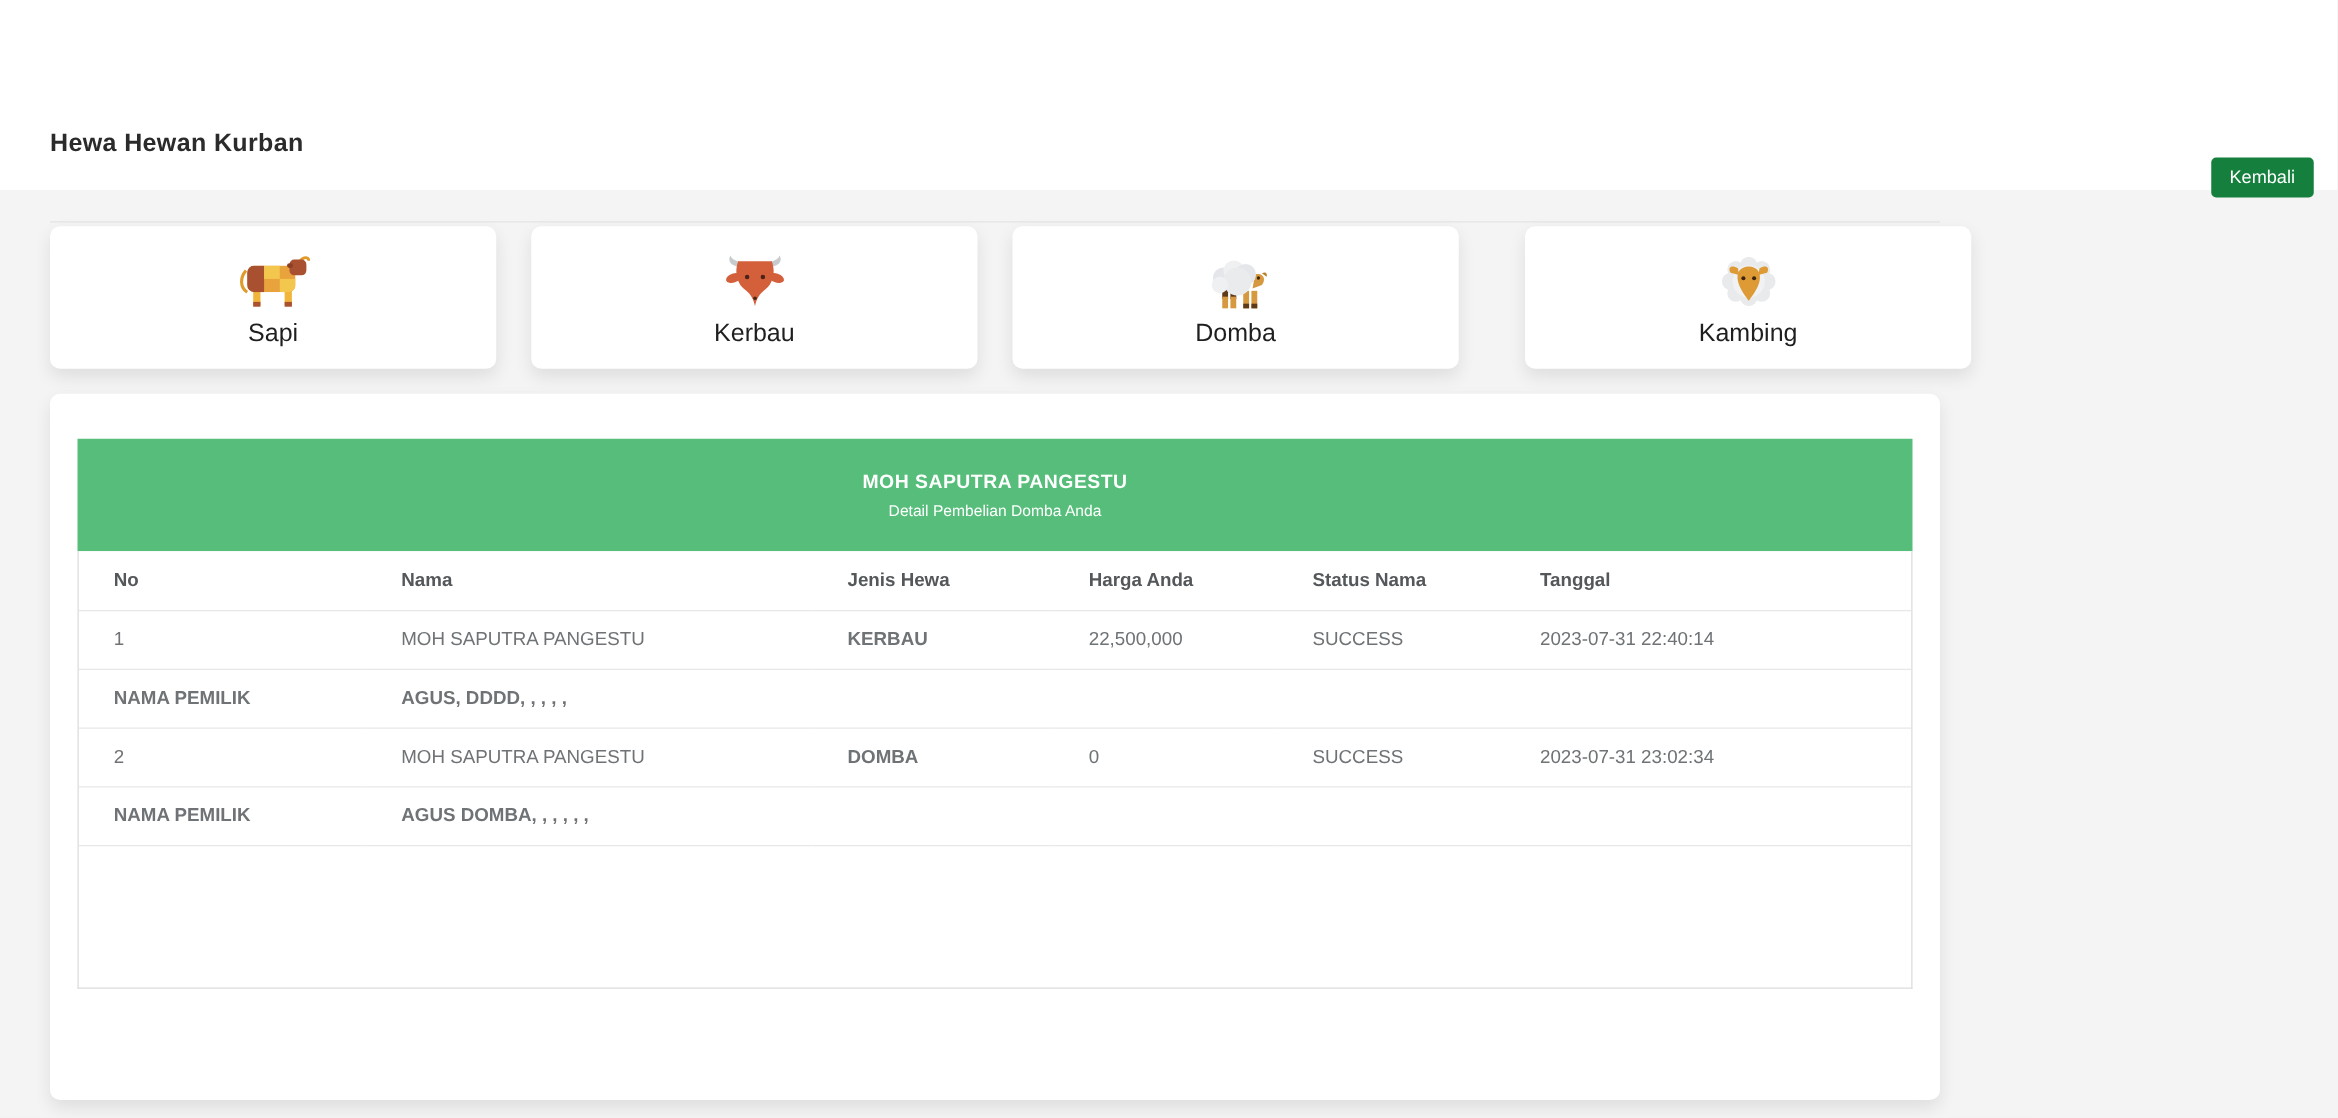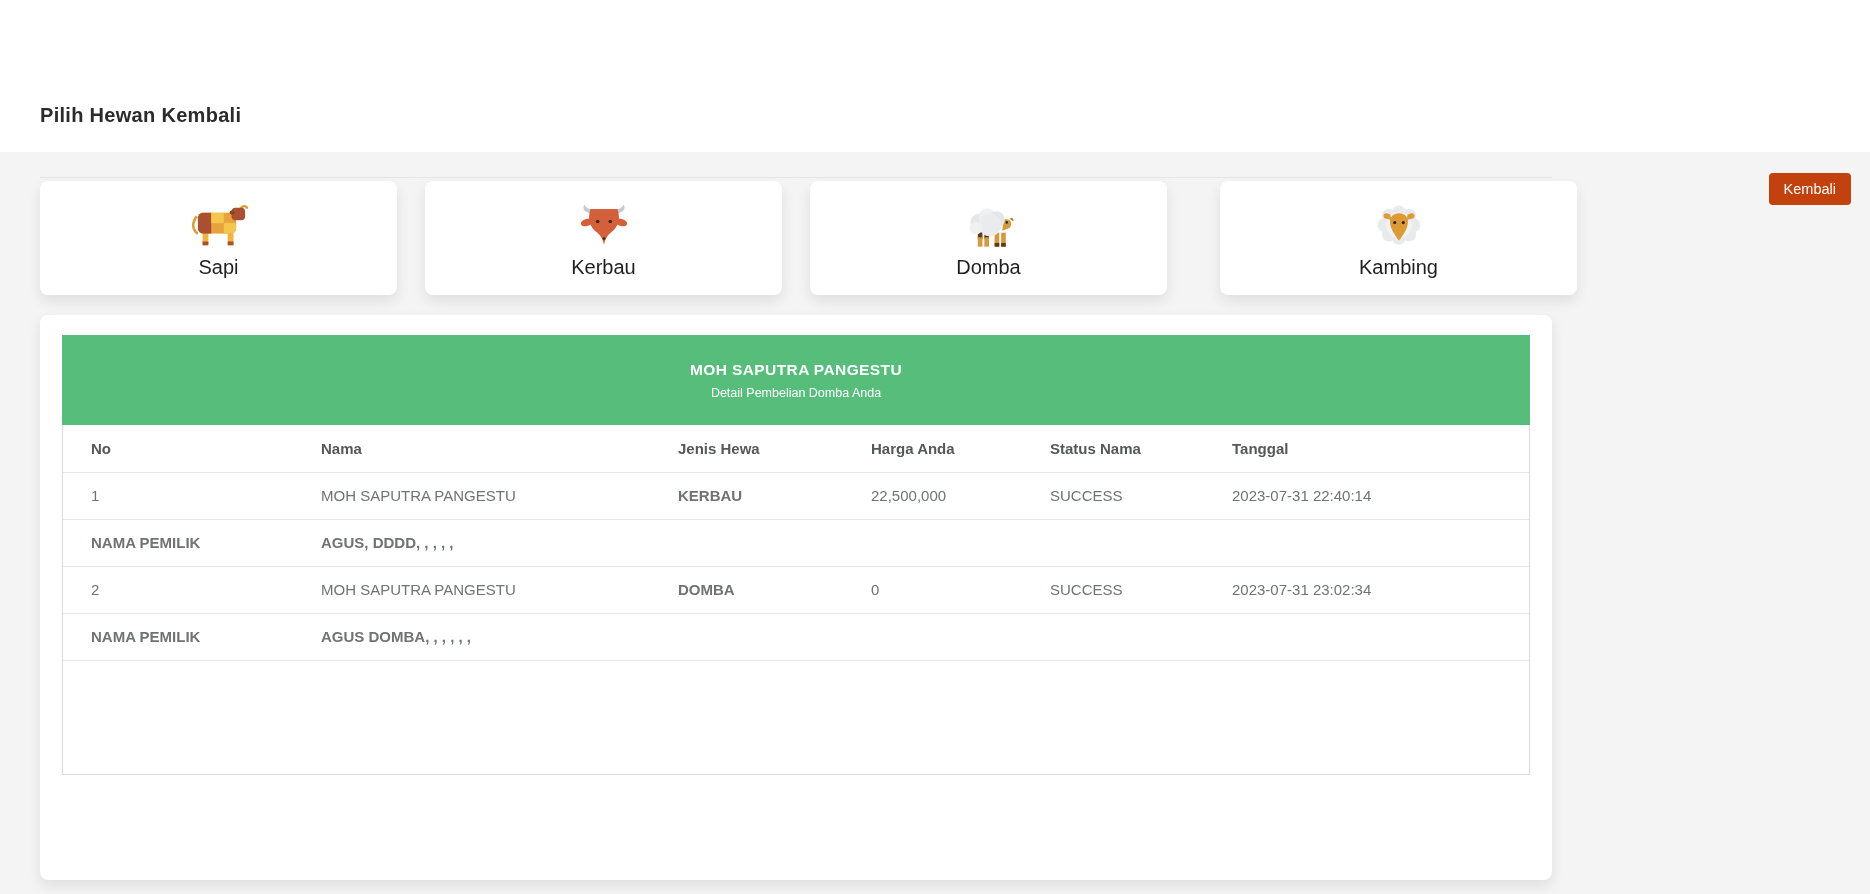--- a/index.html
+++ b/index.html
@@ -13,23 +13,23 @@
   .header-band {
     position:absolute; left:0; top:0; width:100%; height:152px;
     background:#ffffff;
   }
   .page-title {
     position:absolute; left:40px; top:104px;
     font-size:20px; font-weight:bold; color:#2b2b2b; letter-spacing:.3px;
   }
   .back-btn {
     position:absolute; right:19px; top:126px;
-    background:#c2410c; color:#ffffff; border:none;
+    background:#15803d; color:#ffffff; border:none;
     font-family:inherit; font-size:14.5px;
-    padding:8px 15px; border-radius:4px; cursor:pointer;margin-top:47px;
+    padding:8px 15px; border-radius:4px; cursor:pointer;
   }
   .title-divider {
     position:absolute; left:40px; top:177px; width:1512px; height:1px;
     background:#e4e4e4;
   }
   .content-bg {
     position:absolute; left:0; top:152px; width:100%; height:742px;
     background:#f4f4f4;
   }
   .animal-card {
@@ -38,21 +38,21 @@
     box-shadow:0 6px 14px rgba(0,0,0,.09);
     display:flex; flex-direction:column; align-items:center; justify-content:center;
     gap:6px; cursor:pointer;
   }
   .animal-card .icon-wrap { height:52px; display:flex; align-items:flex-end; justify-content:center; }
   .animal-label { font-size:20px; color:#1f1f1f; }
   .panel {
     position:absolute; left:40px; top:315px; width:1512px; height:565px;
     background:#ffffff; border-radius:8px;
     box-shadow:0 6px 14px rgba(0,0,0,.09);
-    padding:20px 22px;
+    padding:36px 22px;
   }
   .panel-banner {
     width:100%; height:90px; background:#56be7a;
     display:flex; flex-direction:column; align-items:center; justify-content:center;
     gap:7px; color:#ffffff;
   }
   .banner-title { font-size:15.5px; font-weight:bold; letter-spacing:.4px; }
   .banner-sub { font-size:12.5px; }
   .table-box {
     width:100%; height:350px;
@@ -71,21 +71,21 @@
   td.success { color:#43a047;margin-top:10px; }
   .c-no{width:230px}.c-nama{width:357px}.c-jenis{width:193px}
   .c-harga{width:179px}.c-status{width:182px}.c-tgl{width:auto}
 </style>
 </head>
 <body>
 
 <div class="header-band"></div>
 <div class="content-bg"></div>
 
-<div class="page-title">Pilih Hewan Kembali</div>
+<div class="page-title">Hewa Hewan Kurban</div>
 <button class="back-btn">Kembali</button>
 <div class="title-divider"></div>
 
 <div class="animal-card" style="left:40px">
   <span class="icon-wrap">
     <svg width="58" height="46" viewBox="0 0 60 46">
       <path d="M7 12 C2 18 2 26 8 30" stroke="#e09b2d" stroke-width="2.6" fill="none"></path>
       <rect x="13" y="28" width="6" height="13" fill="#f0b53a"></rect>
       <rect x="13" y="38" width="6" height="4" fill="#a8502f"></rect>
       <rect x="39" y="28" width="6" height="13" fill="#f0b53a"></rect>

